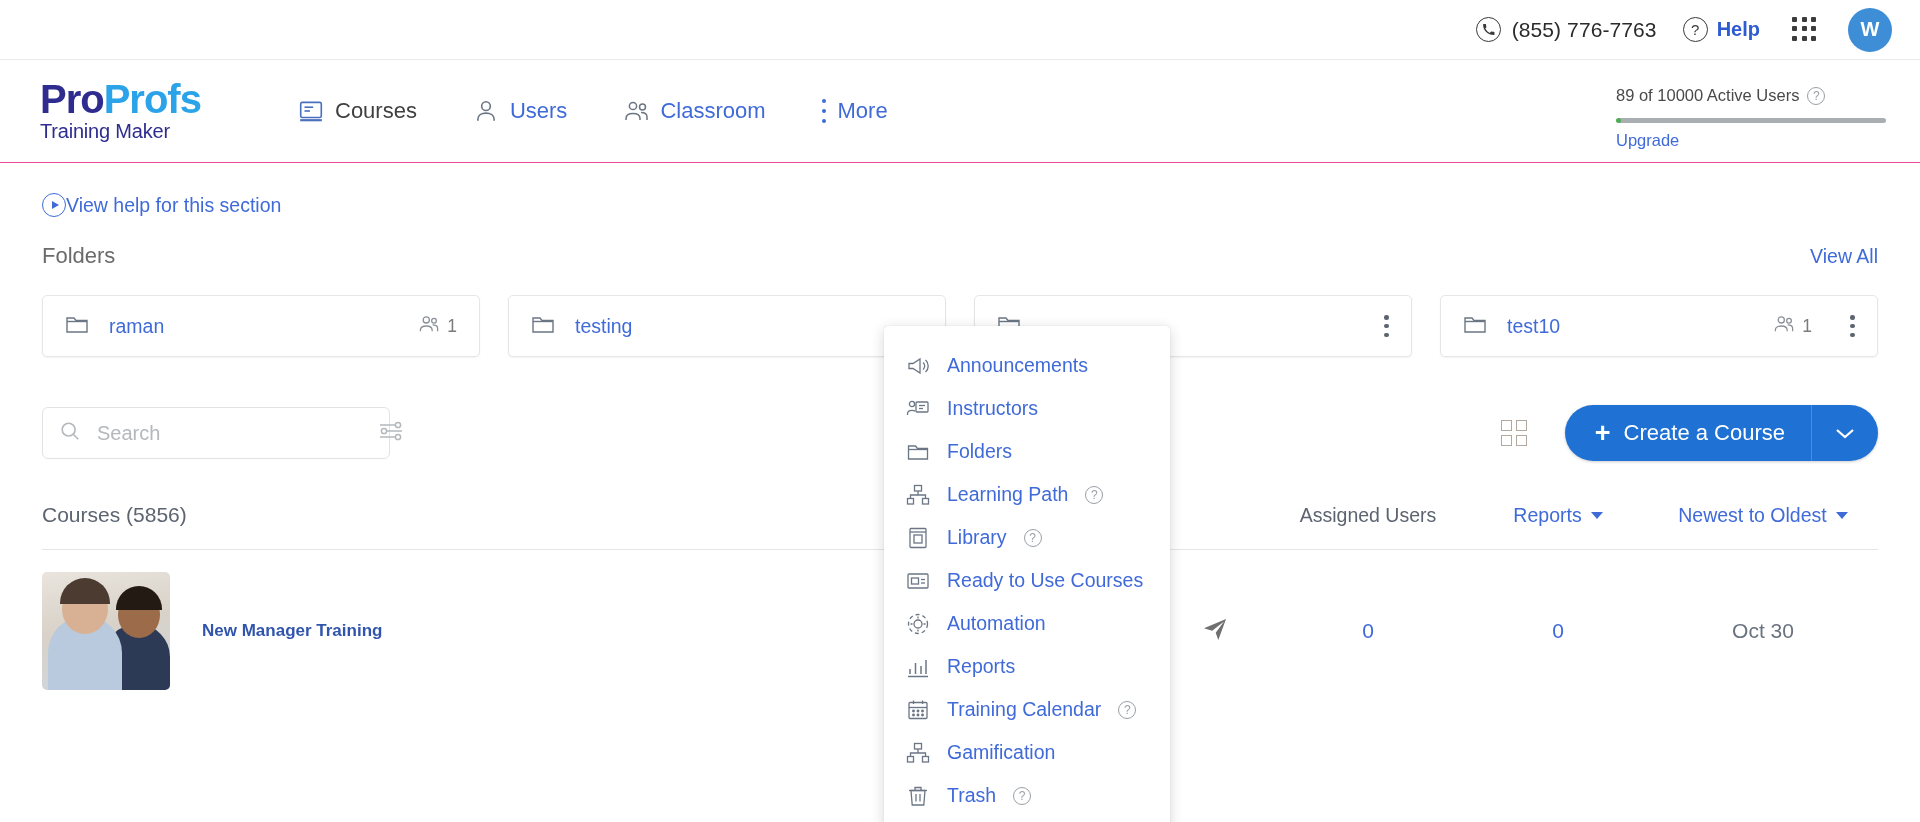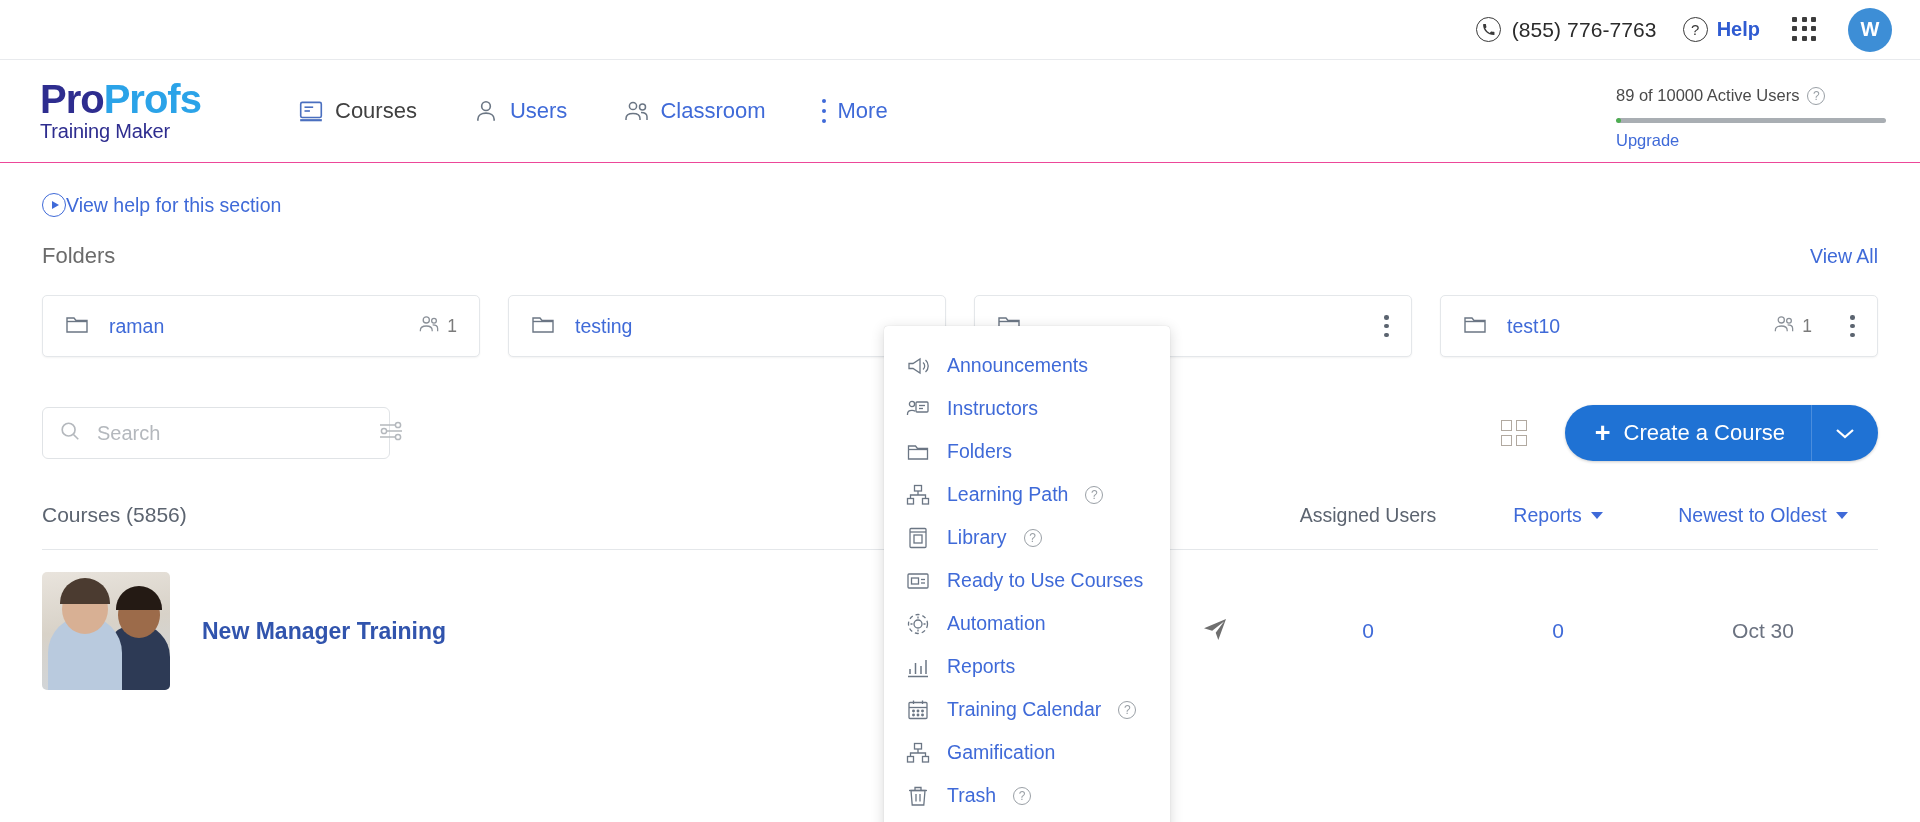--- a/index.html
+++ b/index.html
@@ -144,21 +144,21 @@
     width: 128px; height: 118px; border-radius: 5px; overflow: hidden; flex: none;
     background: linear-gradient(170deg,#e9e4dd 0%,#d8d2c8 45%,#cfd6de 100%);
     position: relative;
   }
   .course-thumb .p1 { position: absolute; left: 6px; bottom: 0; width: 74px; height: 74px; background: #b9cade; border-radius: 40px 40px 0 0; }
   .course-thumb .h1 { position: absolute; left: 20px; bottom: 56px; width: 46px; height: 50px; background: #d8b094; border-radius: 50%; }
   .course-thumb .hair1 { position: absolute; left: 18px; bottom: 86px; width: 50px; height: 26px; background: #4b3b30; border-radius: 26px 26px 0 0; }
   .course-thumb .p2 { position: absolute; right: 0px; bottom: 0; width: 66px; height: 66px; background: #2d3a55; border-radius: 36px 36px 0 0; }
   .course-thumb .h2 { position: absolute; right: 10px; bottom: 52px; width: 42px; height: 46px; background: #9c6b4a; border-radius: 50%; }
   .course-thumb .hair2 { position: absolute; right: 8px; bottom: 80px; width: 46px; height: 24px; background: #241a14; border-radius: 24px 24px 0 0; }
-  .course-title { font-size: 23px; color: #3154ad; font-weight: bold; margin-left: 32px; flex: 1; }
+  .course-title { font-size: 17px; color: #3154ad; font-weight: bold; margin-left: 32px; flex: 1; }
   .course-actions { display: flex; align-items: center; gap: 110px; margin-right: 40px; }
   .course-num { width: 200px; text-align: center; font-size: 21px; color: #3f6ad8; }
   .course-num2 { width: 180px; text-align: center; font-size: 21px; color: #3f6ad8; }
   .course-date { width: 230px; text-align: center; font-size: 21px; color: #6b7280; }
 
   
   .more-menu {
     position: absolute; left: 884px; top: 163px; width: 286px;
     background: #fff; border-radius: 4px;
     box-shadow: 0 3px 14px rgba(0,0,0,.16), 0 0 1px rgba(0,0,0,.2);

